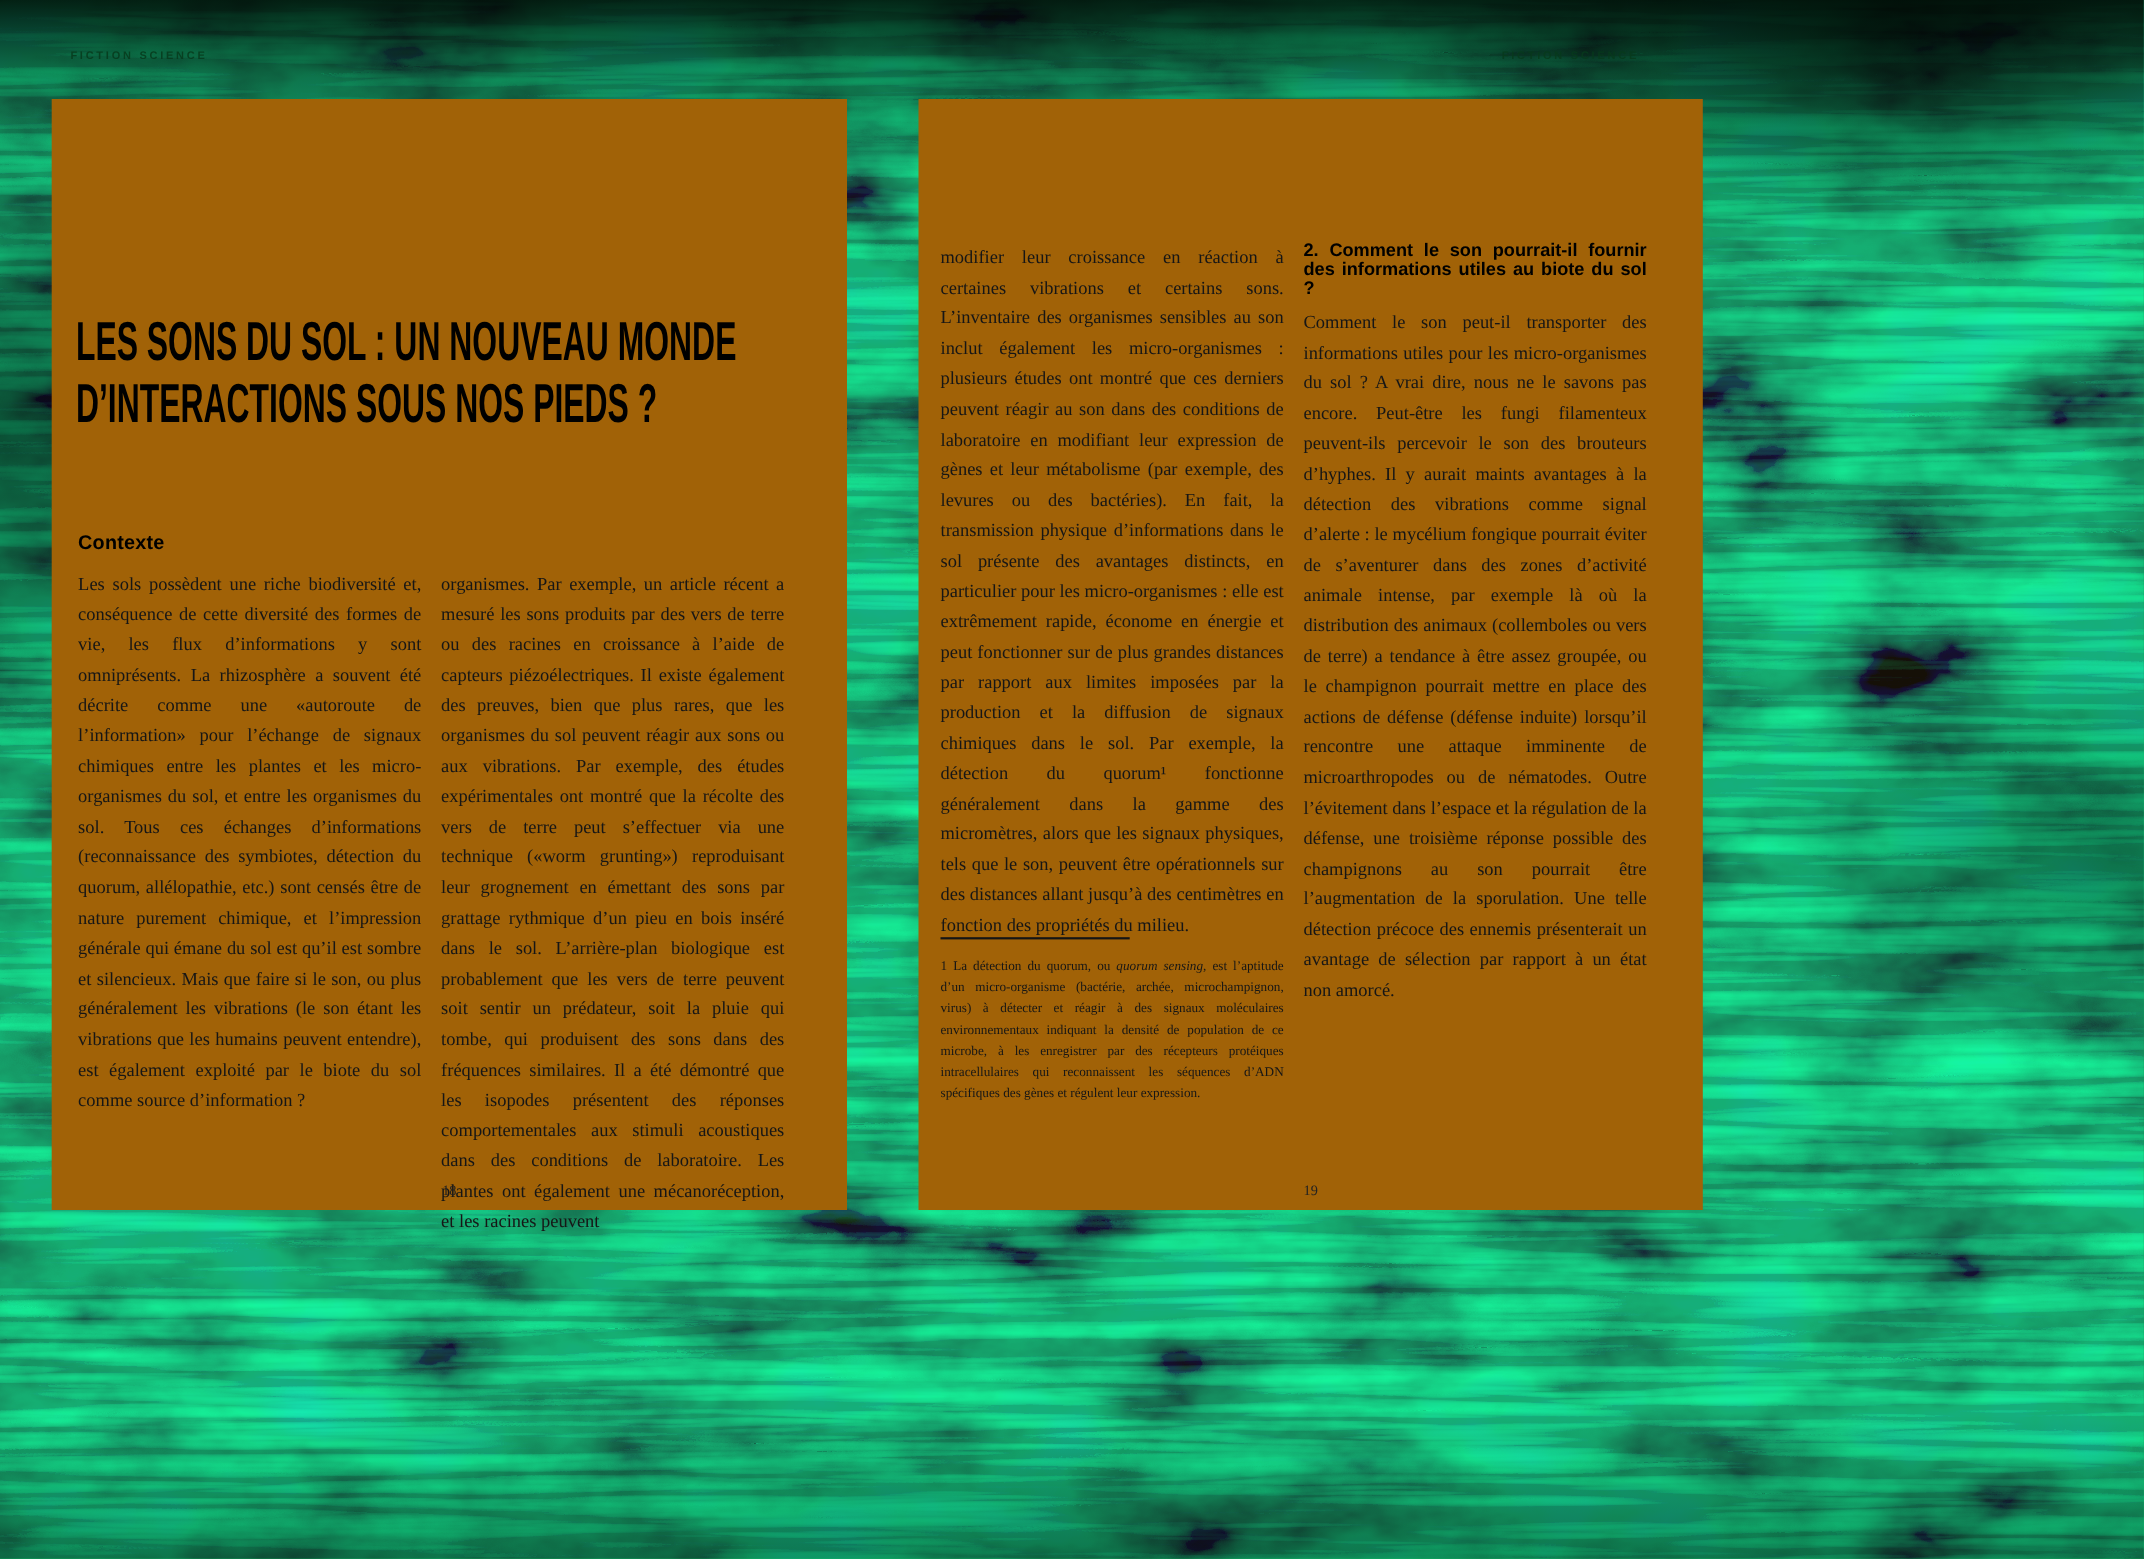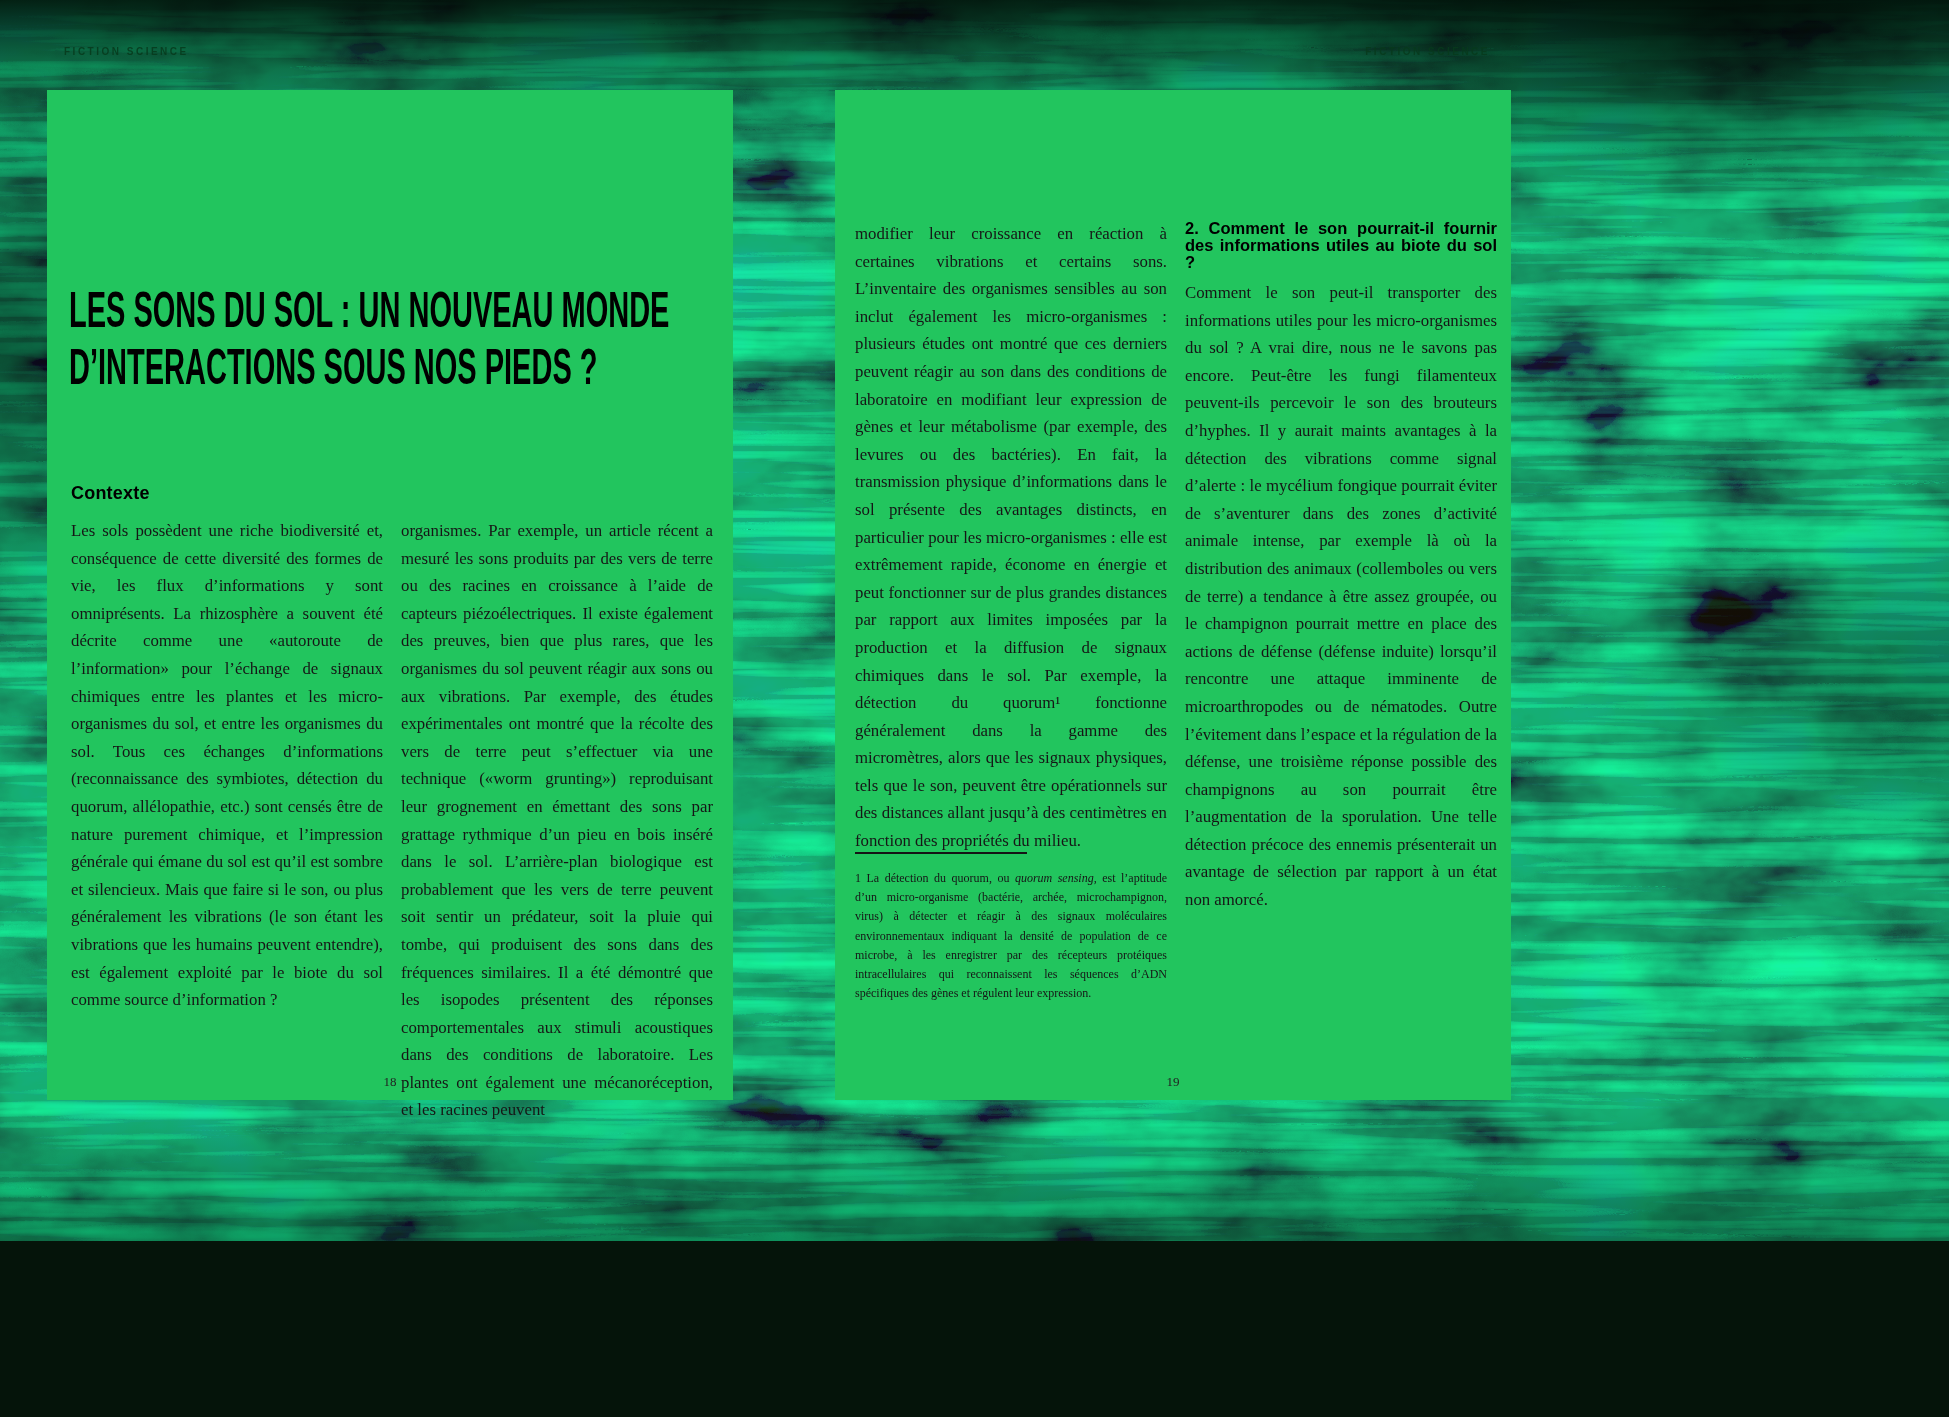--- a/index.html
+++ b/index.html
@@ -1,36 +1,36 @@
 <!DOCTYPE html>
 <html lang="fr"><head>
 <meta charset="utf-8">
 <style>
   html,body{margin:0;padding:0;}
   body{background:#05140a;font-family:"Liberation Serif", serif;}
-  .canvas{position:relative;width:1949px;height:1241px;overflow:hidden;background:#0a9c46;}
+  .canvas{position:relative;width:1949px;height:1417px;overflow:hidden;background:#0a9c46;}
 
   
   .bg-noise{position:absolute;left:0;top:0;width:1949px;height:1417px;display:block;}
   .bg-shade{position:absolute;inset:0;pointer-events:none;
     background:
       linear-gradient(180deg, rgba(0,8,3,0.85) 0px, rgba(0,8,3,0.35) 70px, rgba(0,8,3,0) 160px),
       radial-gradient(650px 280px at 88% 2%, rgba(0,0,0,0.65), transparent 70%),
       radial-gradient(420px 420px at 0% 28%, rgba(0,0,0,0.5), transparent 72%),
       radial-gradient(500px 260px at 99% 55%, rgba(0,0,0,0.35), transparent 70%),
       linear-gradient(0deg, rgba(0,14,5,0.35) 0px, rgba(0,14,5,0) 130px);
   }
 
   .runhead{position:absolute;top:46px;font-family:"Liberation Sans",sans-serif;font-weight:bold;
     font-size:10px;letter-spacing:2.5px;color:#073a1c;opacity:.85;}
   .runhead-left{left:64px;}
   .runhead-right{right:459px;}
 
   
-  .page{position:absolute;top:90px;height:1010px;background:#22c55e;color:#161616;}
+  .page{position:absolute;top:90px;height:1010px;background:#a16207;color:#161616;padding-left:37px;}
   .page-left{left:47px;width:686px;}
   .page-right{left:835px;width:676px;}
 
   .authors{position:absolute;top:160px;left:24px;width:584px;text-align:right;
     font-family:"Liberation Serif",serif;font-size:17px;line-height:22px;color:#1a1a1a;}
 
   .title{position:absolute;left:22px;top:192px;margin:0;transform:scaleX(0.58);
     transform-origin:left top;font-family:"Liberation Sans",sans-serif;font-weight:bold;
     font-size:50px;line-height:57px;color:#000;}
   .title .tl{display:block;white-space:nowrap;}

